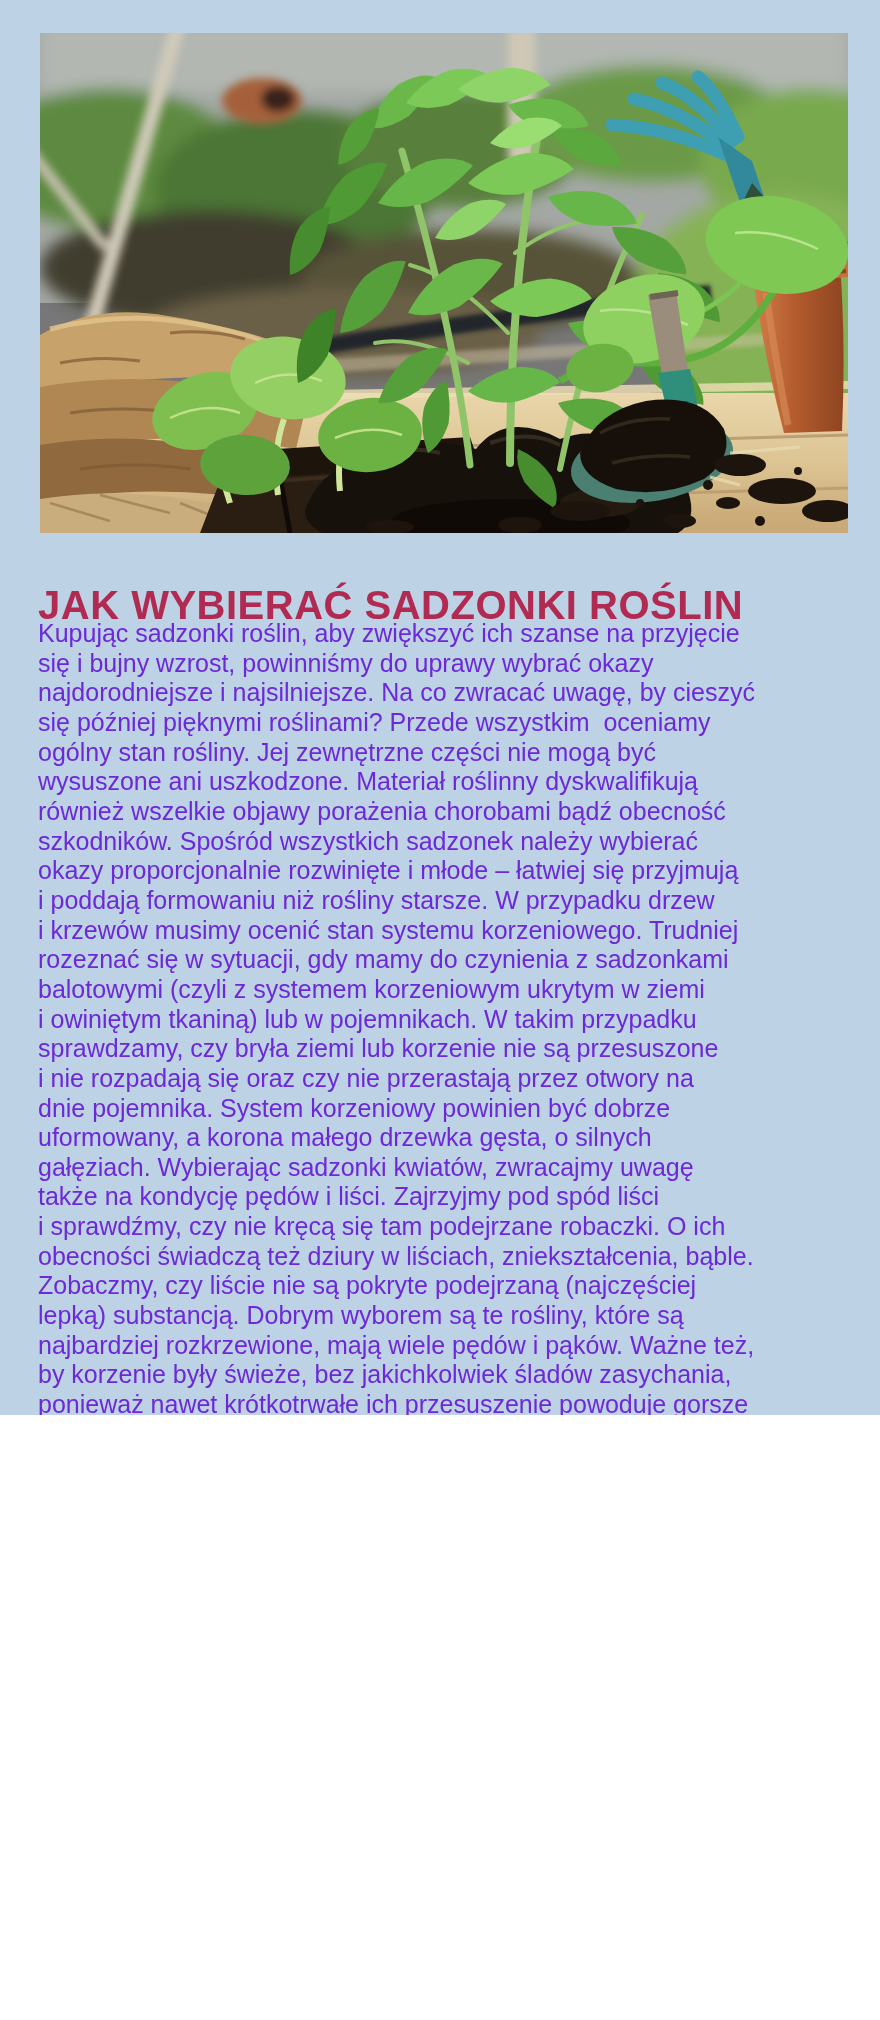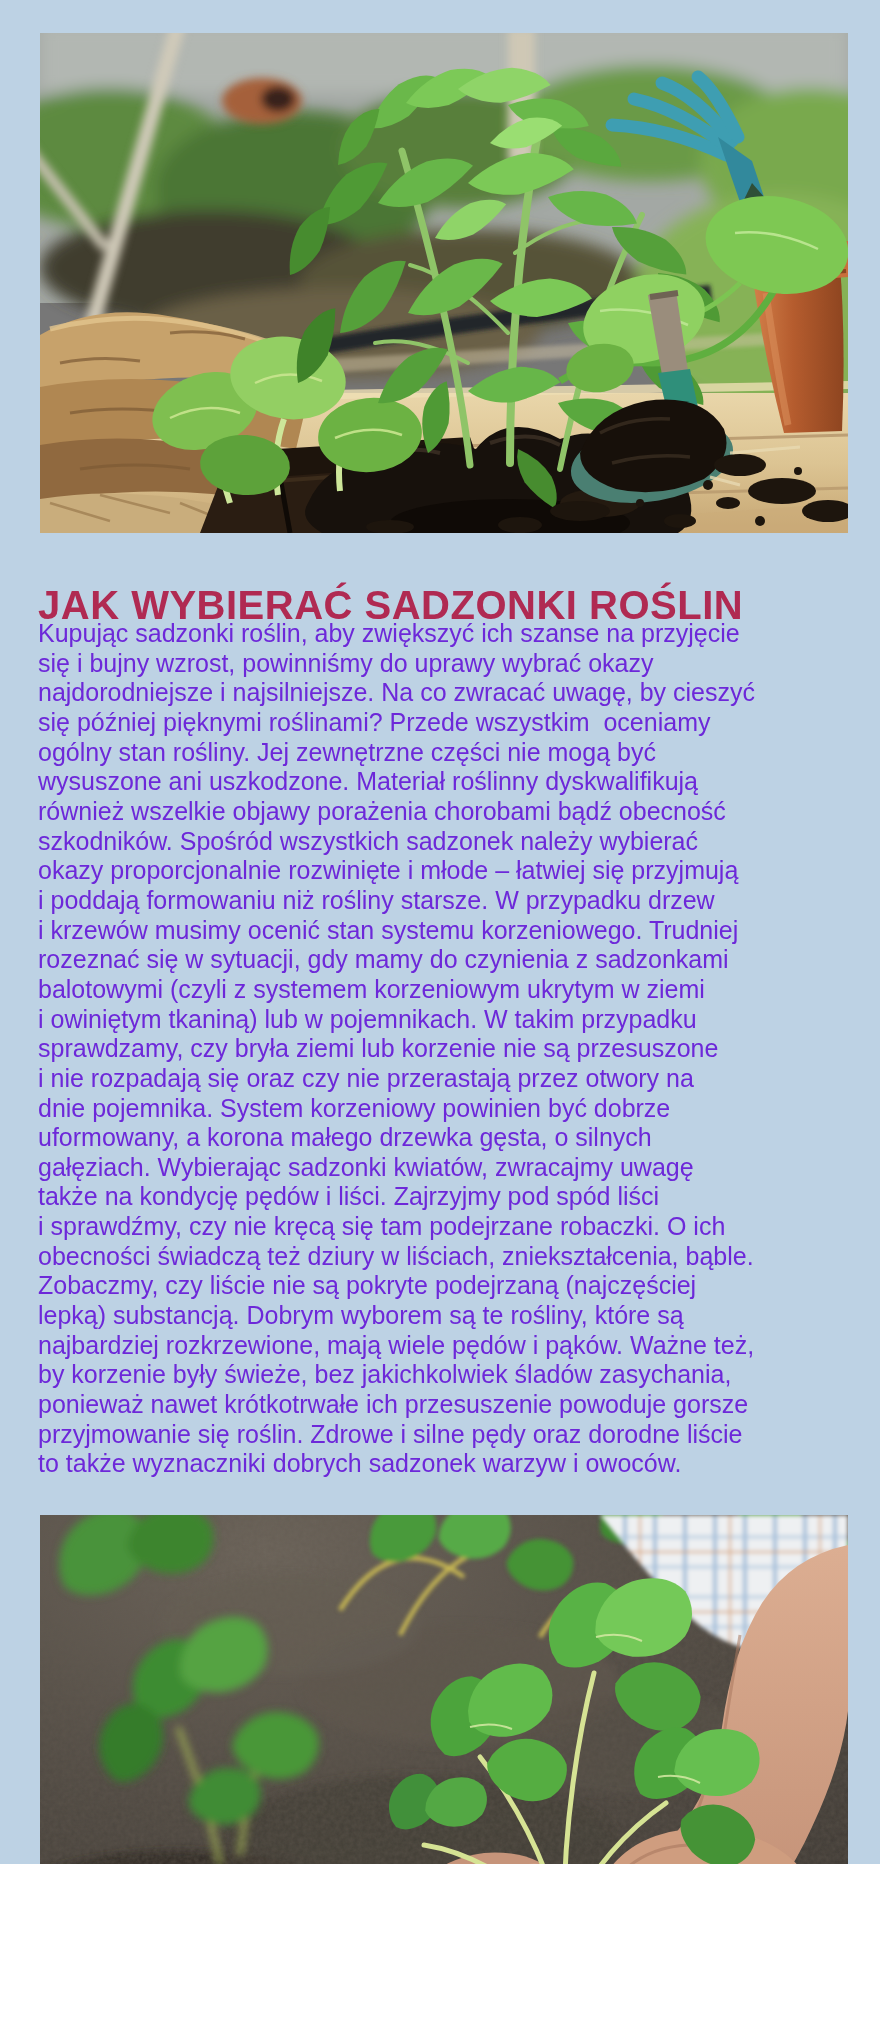--- a/index.html
+++ b/index.html
@@ -1,18 +1,18 @@
 <!DOCTYPE html>
 <html lang="pl"><head>
 <meta charset="utf-8">
 <style>
   html,body{margin:0;padding:0;}
   .page{
     position:relative;
-    width:880px;height:1864px;
+    width:880px;height:1415px;
     background:#bdd2e4;
     overflow:hidden;
     font-family:"Liberation Sans", sans-serif;
   }
   .photo{
     position:absolute;
     overflow:hidden;
     background:#777;
   }
   .photo svg{display:block;width:100%;height:100%;}

